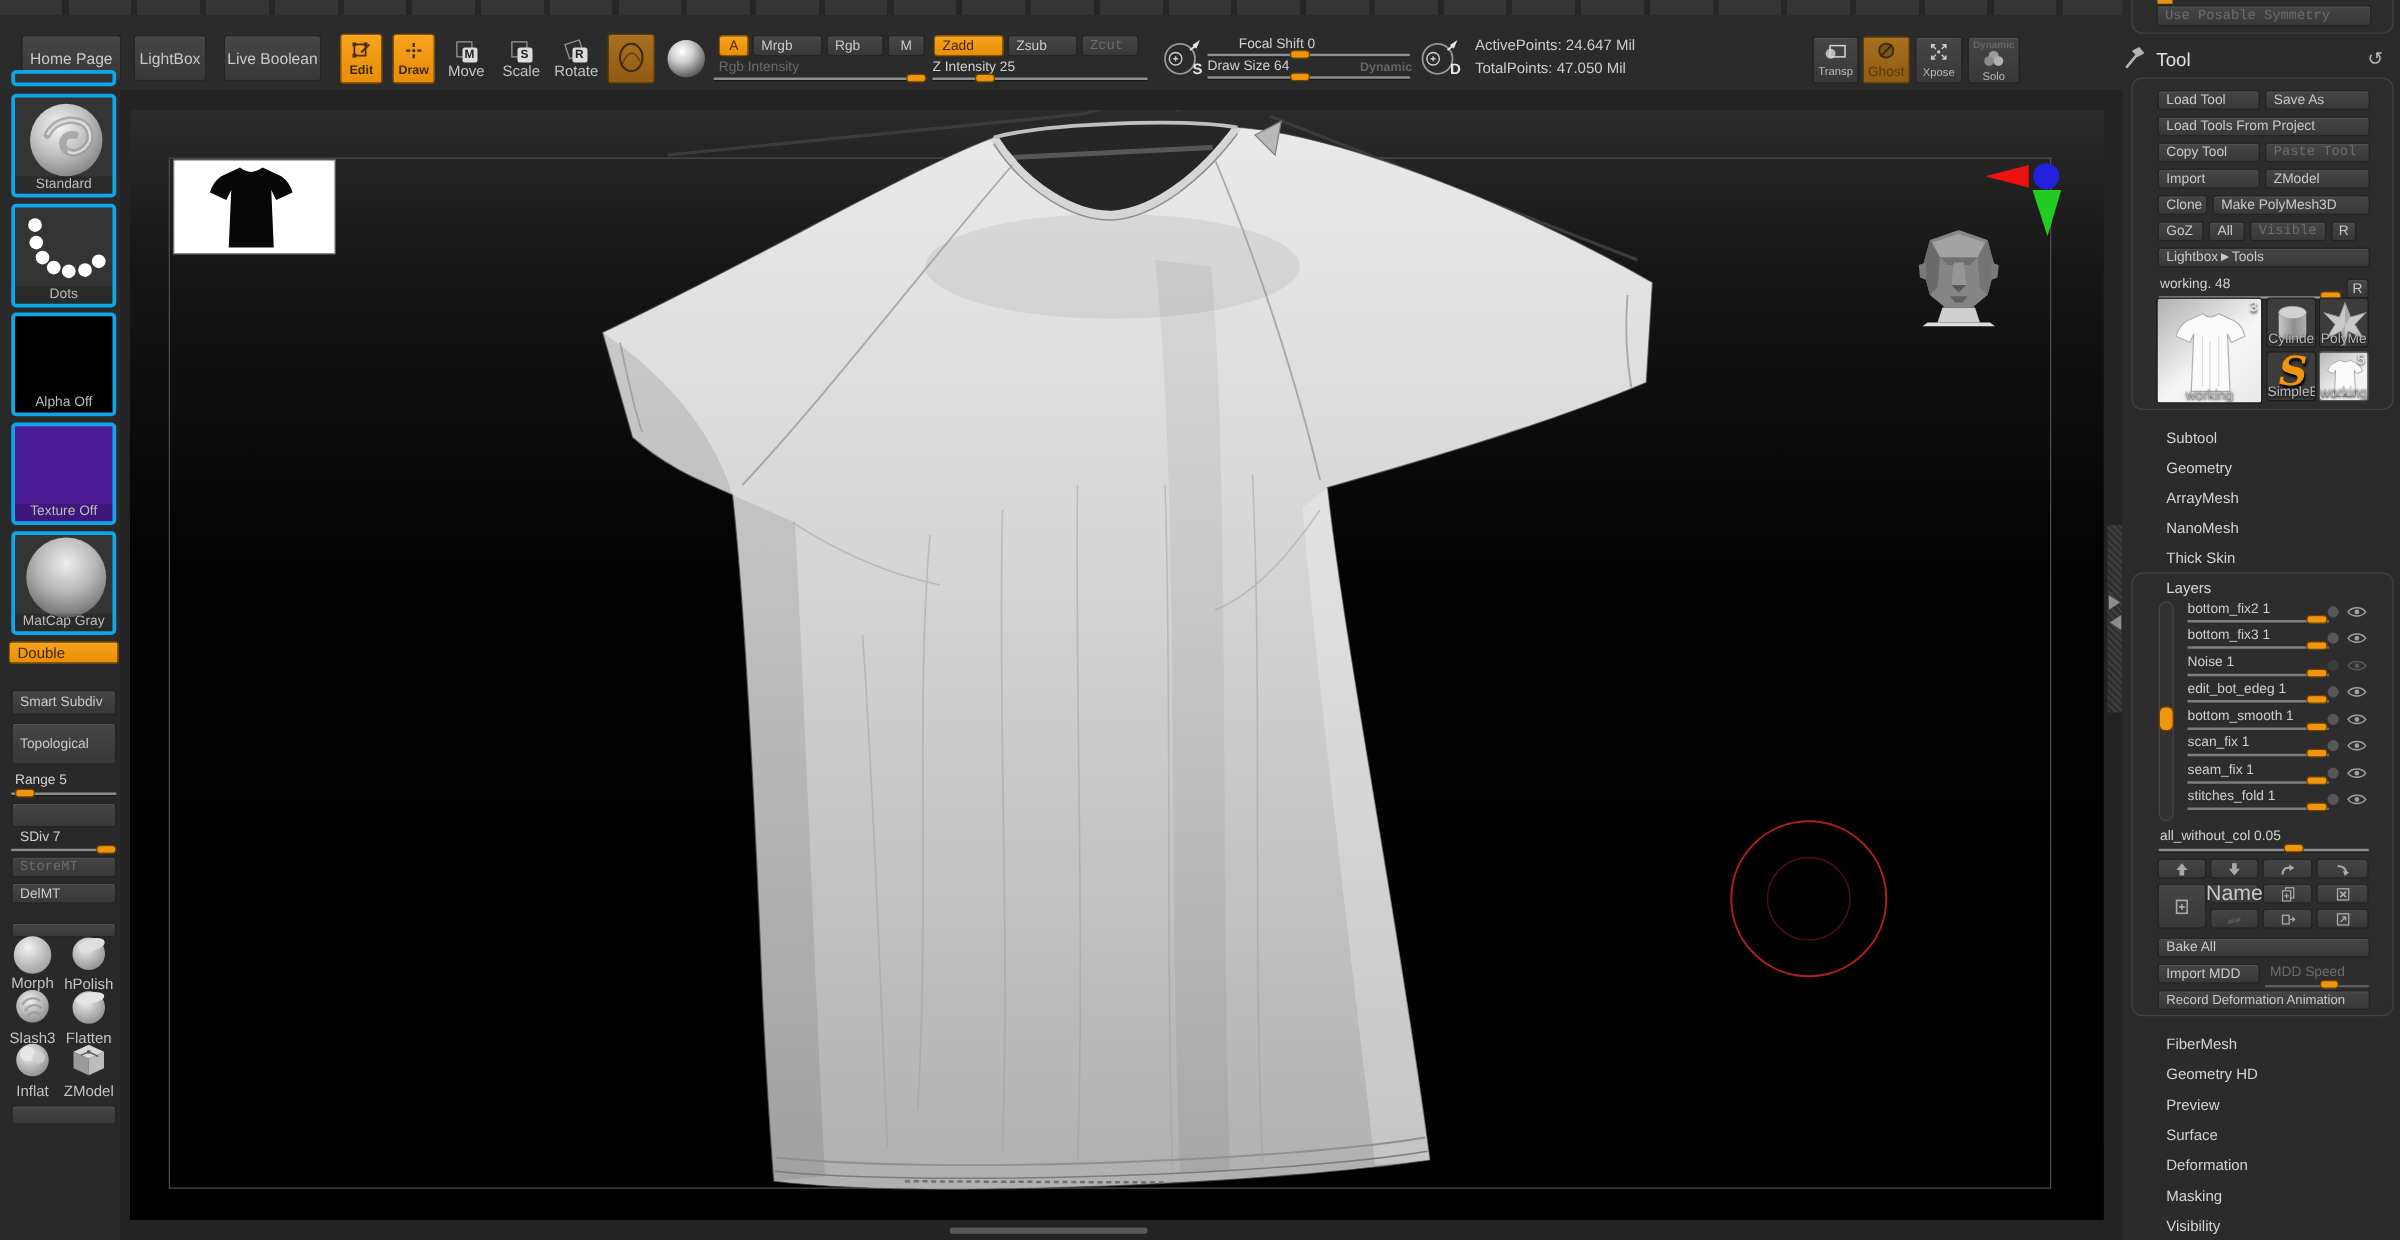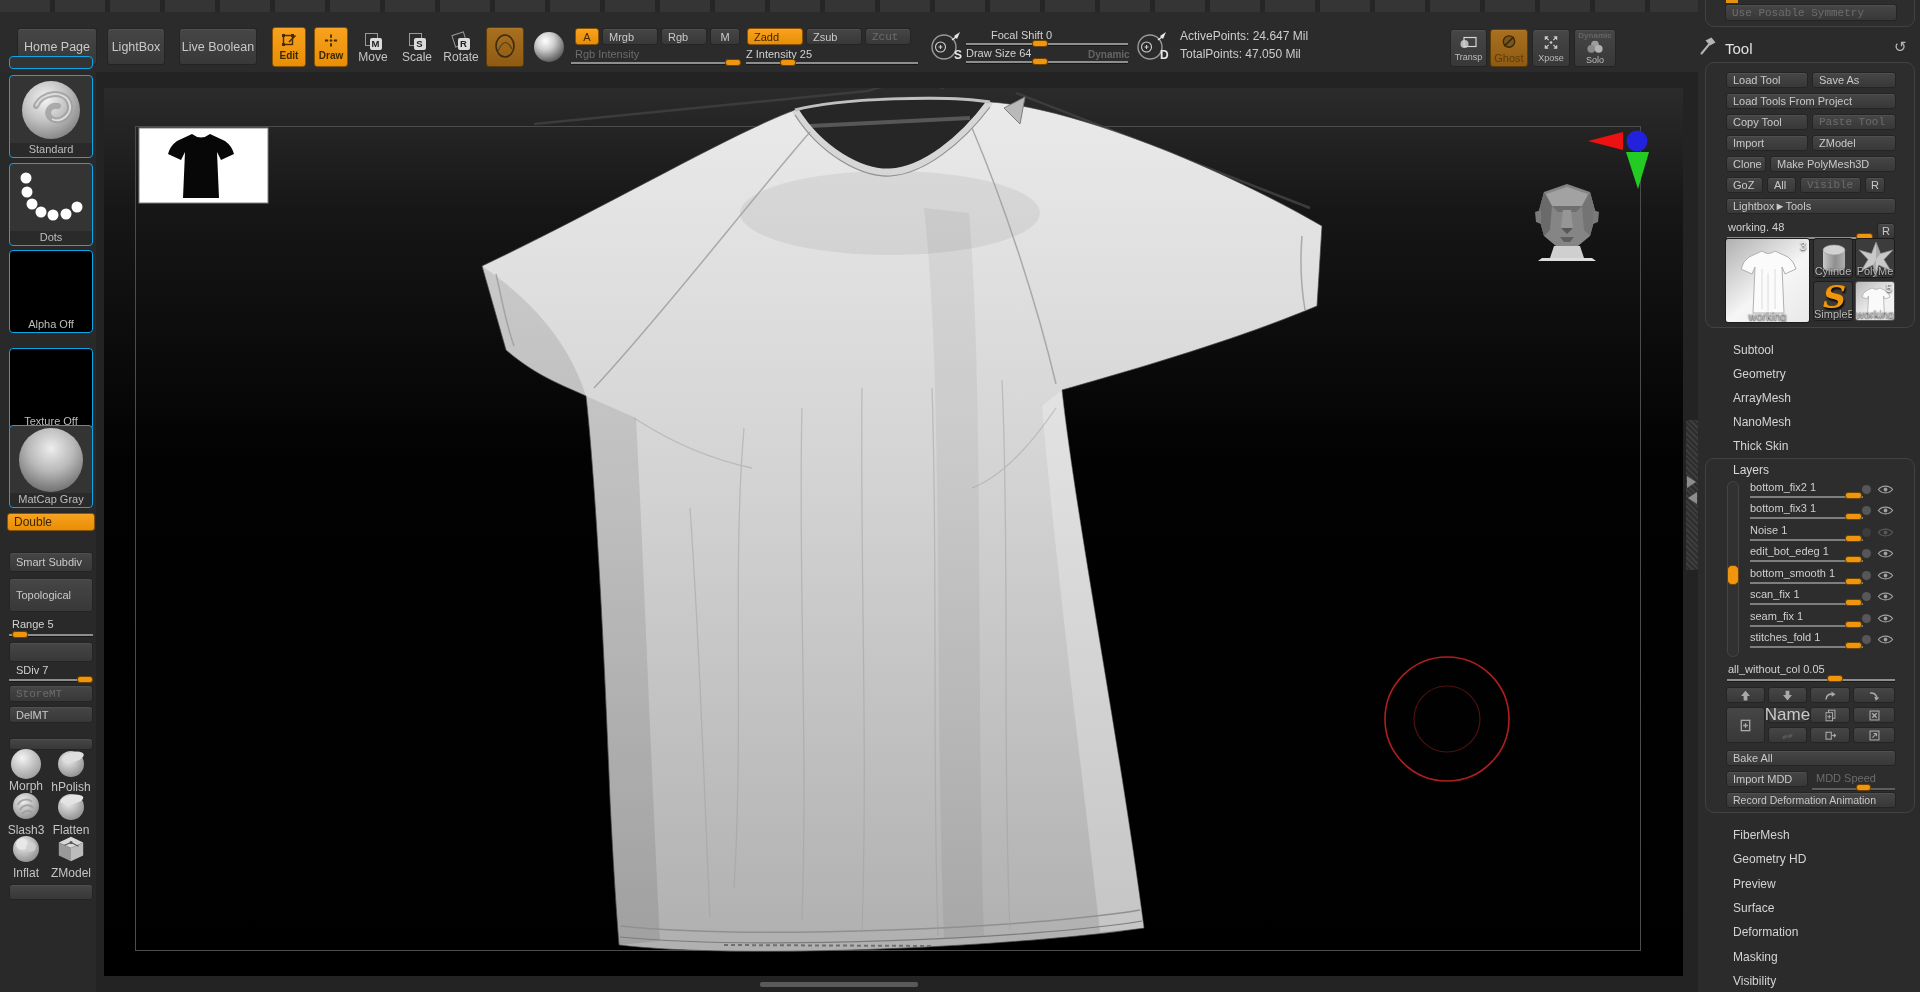--- a/index.html
+++ b/index.html
@@ -20,21 +20,21 @@
   .lbl{font-size:12px;color:#c4c4c4;}
   .dark-lbl{font-size:10px;color:#3d2800;font-weight:bold;}
   .txt{position:absolute;white-space:nowrap;}
   .dis-txt{color:#6c6c6c;}
   .track{position:absolute;height:2px;background:#8e8e8e;box-shadow:0 1px 0 #191919;}
   .handle{position:absolute;width:16px;height:7px;background:#f0960e;border-radius:3px;
           border:1px solid #6e4200;box-sizing:border-box;}
   .grp{position:absolute;border:1px solid #424242;border-radius:9px;background:#2d2d2d;box-sizing:border-box;}
   .sect{position:absolute;left:1705px;width:210px;height:18px;display:flex;align-items:center;
         padding-left:28px;box-sizing:border-box;font-size:12px;color:#d4d4d4;}
-  .slot{position:absolute;left:9px;width:84px;background:#343434;border:1px solid #0ea5e9;
+  .slot{position:absolute;left:9px;width:84px;background:#343434;border:3px solid #0ea5e9;
         border-radius:4px;overflow:hidden;box-sizing:border-box;}
   .slot .slbl{position:absolute;left:0;right:0;bottom:0;height:14px;text-align:center;
         font-size:11px;color:#bdbdbd;background:rgba(0,0,0,.18);}
   .thumb{position:absolute;border:1px solid #1c1c1c;border-radius:3px;overflow:hidden;box-sizing:border-box;}
   .thumb .tlbl{position:absolute;left:0;right:0;bottom:0;text-align:center;font-size:11px;color:#b8b8b8;
         text-shadow:0 1px 2px #000;white-space:nowrap;overflow:hidden;}
   .badge{position:absolute;font-size:11px;color:#efefef;text-shadow:0 1px 2px #000;}
   .lrow-name{position:absolute;font-size:11px;color:#cfcfcf;white-space:nowrap;}
   .ltrack{position:absolute;height:2px;background:#7e7e7e;}
   .ldot{position:absolute;width:9px;height:9px;border-radius:50%;background:#575757;}
@@ -306,21 +306,21 @@
             <circle cx="52" cy="46" r="5.5"></circle>
             <circle cx="63" cy="39" r="5.5"></circle>
           </g>
         </svg>
     </span>
     <span class="slbl">Dots</span>
   </div>
   <div class="slot" style="top:250px;height:83px;background:#000000;">
     <span class="slbl">Alpha Off</span>
   </div>
-  <div class="slot" style="top:348px;height:82px;background:#000000;">
+  <div class="slot" style="top:338px;height:82px;background:#4c1d95;">
     <span class="slbl">Texture Off</span>
   </div>
   <div class="slot" style="top:425px;height:83px;">
     <span style="position:absolute;left:9px;top:2px;width:64px;height:64px;border-radius:50%;background:radial-gradient(circle at 50% 32%, #ededed, #b9b9b9 42%, #6a6a6a 85%, #555 100%);"></span>
     <span class="slbl">MatCap Gray</span>
   </div>
 
   <div class="btn on" style="left:7px;top:513px;width:88px;height:18px;font-size:12px;">
       <span>Double</span>
     </div>

